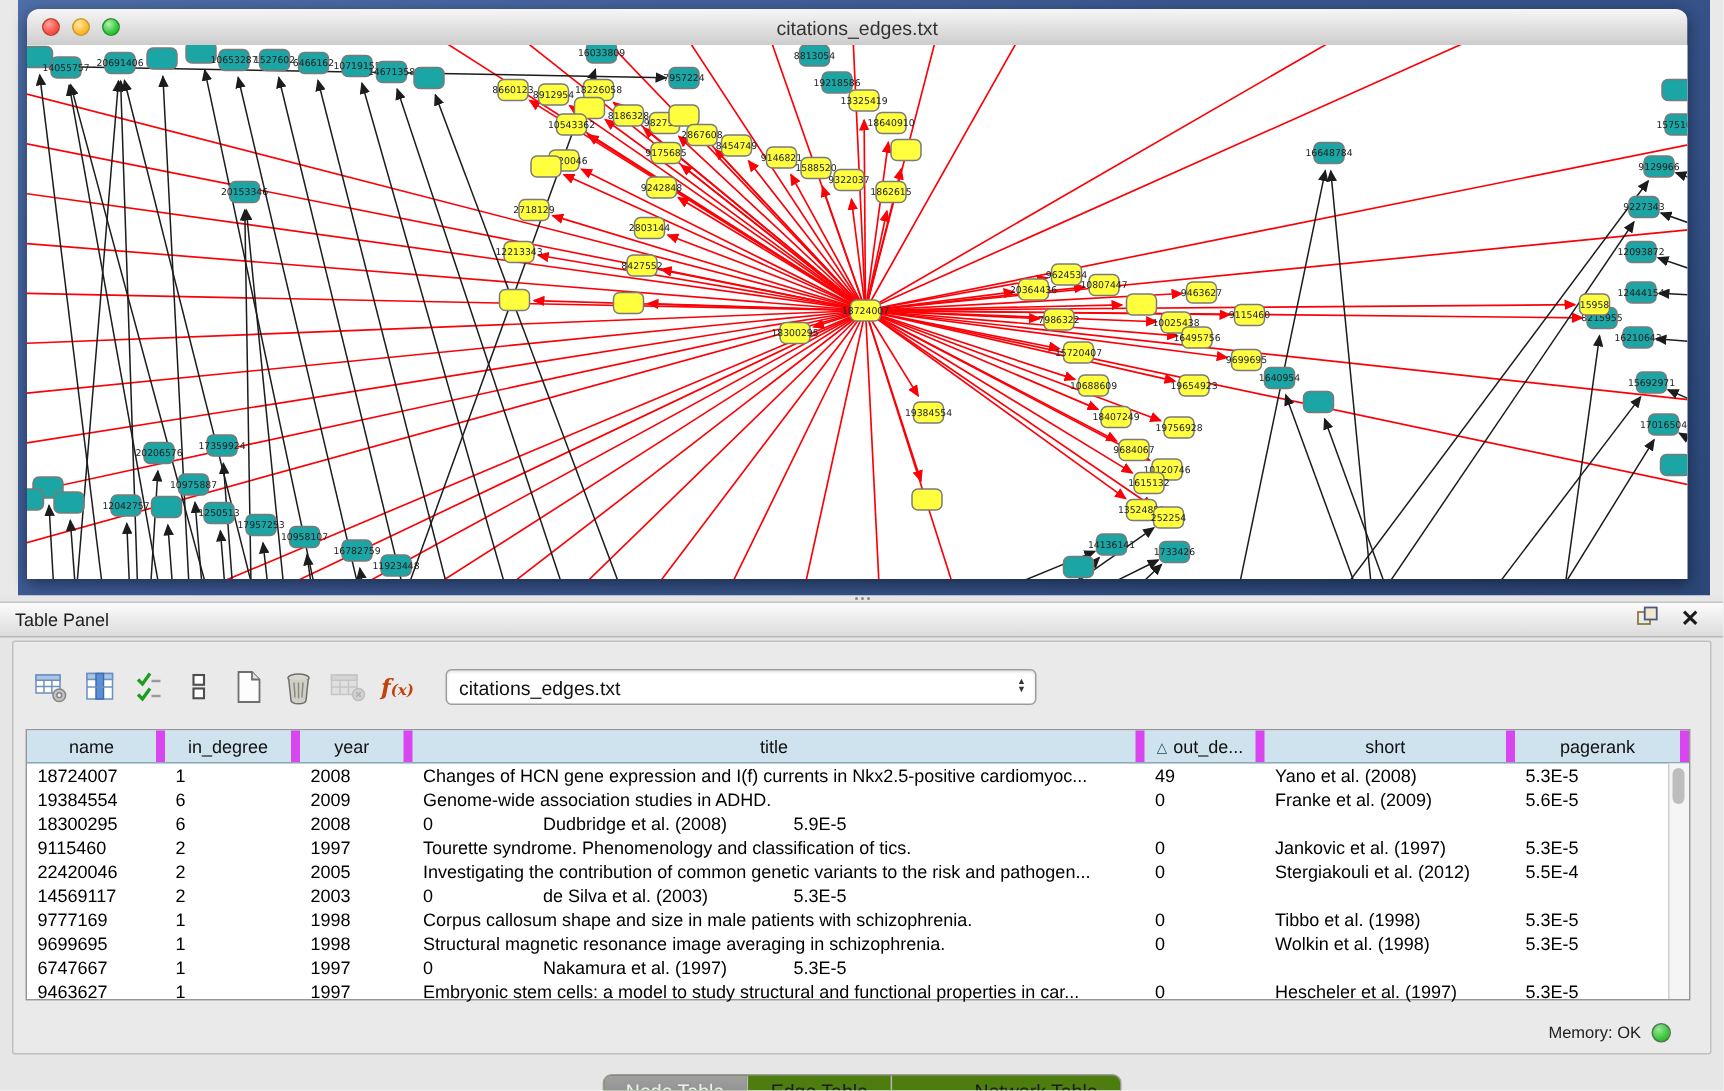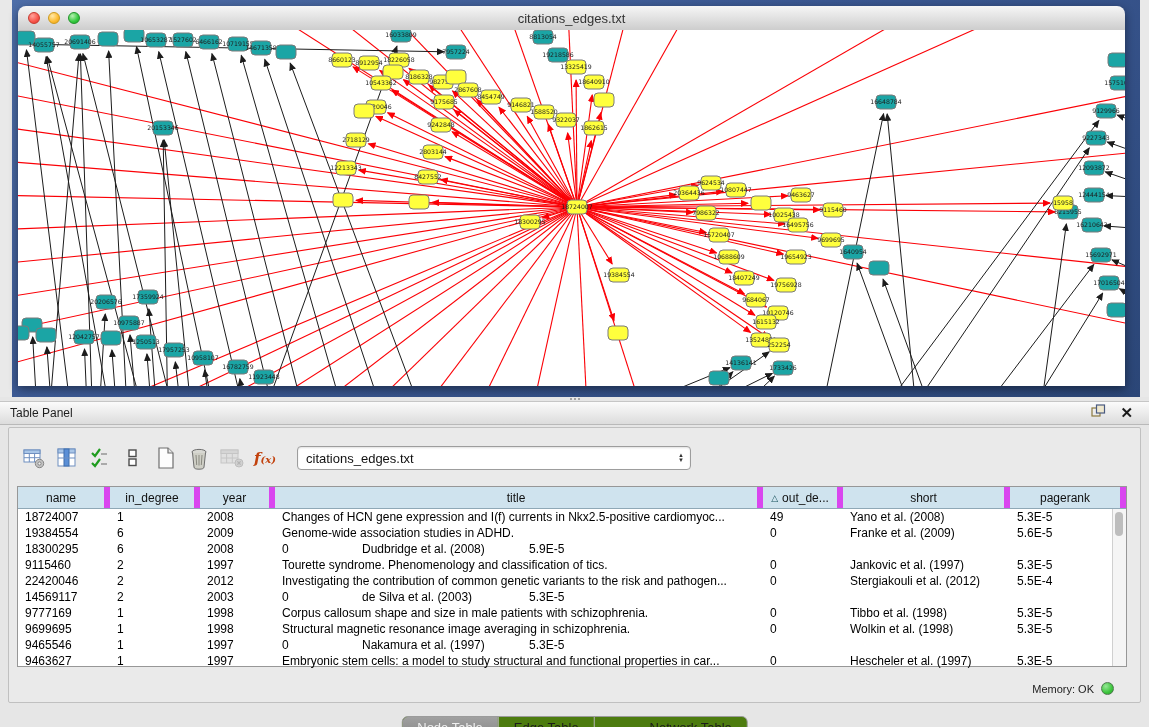--- a/index.html
+++ b/index.html
@@ -765,21 +765,21 @@
               <div class="td" style="width: 90px;">2</div>
               <div class="td" style="width: 75px;">1997</div>
               <div class="td" style="width: 488px;">Tourette syndrome. Phenomenology and classification of tics.</div>
               <div class="td" style="width: 80px;">0</div>
               <div class="td" style="width: 167px;">Jankovic et al. (1997)</div>
               <div class="td" style="flex: 1 1 0%;">5.3E-5</div>
             </div>
             <div class="tr">
               <div class="td" style="width: 92px;">22420046</div>
               <div class="td" style="width: 90px;">2</div>
-              <div class="td" style="width: 75px;">2012</div>
+              <div class="td" style="width: 75px;">2005</div>
               <div class="td" style="width: 488px;">Investigating the contribution of common genetic variants to the risk and pathogen...</div>
               <div class="td" style="width: 80px;">0</div>
               <div class="td" style="width: 167px;">Stergiakouli et al. (2012)</div>
               <div class="td" style="flex: 1 1 0%;">5.5E-4</div>
             </div>
             <div class="tr">
               <div class="td" style="width: 92px;">14569117</div>
               <div class="td" style="width: 90px;">2</div>
               <div class="td" style="width: 75px;">2003</div>
               <div class="td" style="width: 80px;">0</div>
@@ -798,21 +798,21 @@
             <div class="tr">
               <div class="td" style="width: 92px;">9699695</div>
               <div class="td" style="width: 90px;">1</div>
               <div class="td" style="width: 75px;">1998</div>
               <div class="td" style="width: 488px;">Structural magnetic resonance image averaging in schizophrenia.</div>
               <div class="td" style="width: 80px;">0</div>
               <div class="td" style="width: 167px;">Wolkin et al. (1998)</div>
               <div class="td" style="flex: 1 1 0%;">5.3E-5</div>
             </div>
             <div class="tr">
-              <div class="td" style="width: 92px;">9465546</div>
+              <div class="td" style="width: 92px;">6747667</div>
               <div class="td" style="width: 90px;">1</div>
               <div class="td" style="width: 75px;">1997</div>
               <div class="td" style="width: 80px;">0</div>
               <div class="td" style="width: 167px;">Nakamura et al. (1997)</div>
               <div class="td" style="flex: 1 1 0%;">5.3E-5</div>
             </div>
             <div class="tr">
               <div class="td" style="width: 92px;">9463627</div>
               <div class="td" style="width: 90px;">1</div>
               <div class="td" style="width: 75px;">1997</div>

